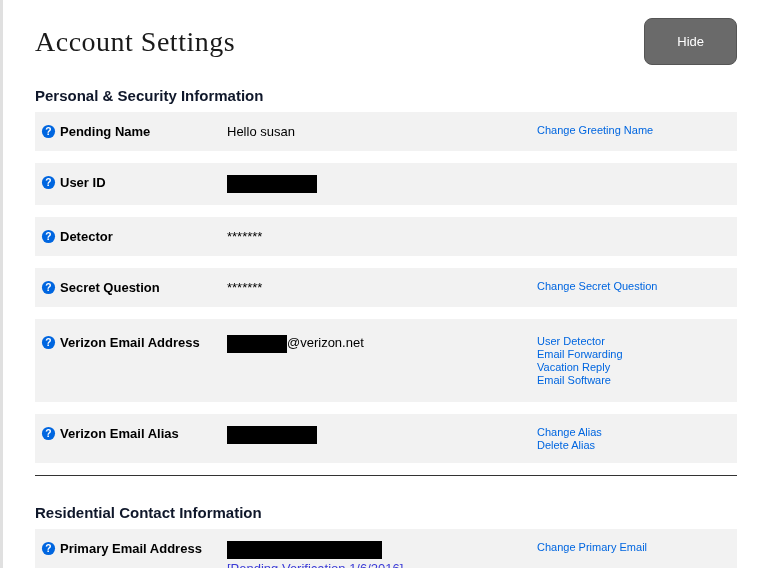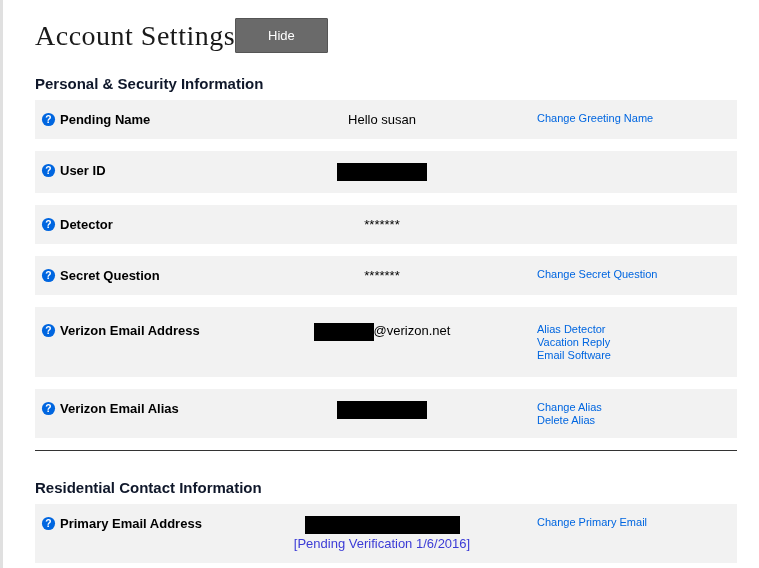--- a/index.html
+++ b/index.html
@@ -7,36 +7,37 @@
     font-family: Arial, Helvetica, sans-serif;
     background: #fff;
     width: 759px;
     height: 568px;
     border-left: 3px solid #e0e0e0;
     overflow: hidden;
   }
   .wrap { padding: 18px 22px 0 32px; }
   .header-row {
     display: flex;
+    justify-content: space-between;
     align-items: center;
     margin-bottom: 22px;
   }
   .page-title {
     font-family: Georgia, "Times New Roman", serif;
     font-size: 28px;
     font-weight: 400;
     letter-spacing: 0.5px;
     color: #1a1a1a;
   }
   .hide-btn {
     background: #6a6a6a;
     color: #fff;
     border: 1px solid #555;
-    border-radius: 1px;
-    padding: 9px 32px;
+    border-radius: 8px;
+    padding: 15px 32px;
     font-size: 13px;
     cursor: pointer;
     font-family: Arial, sans-serif;
   }
   .section-title {
     font-size: 15px;
     font-weight: bold;
     color: #0f172a;
     margin: 0 0 8px 0;
   }
@@ -59,21 +60,20 @@
   }
   .help-icon {
     width: 15px;
     height: 15px;
     flex-shrink: 0;
   }
   .value-col {
     width: 310px;
     font-size: 13px;
     color: #000;
-    text-align: center;
   }
   .action-col {
     flex: 1;
     font-size: 11px;
     display: flex;
     flex-direction: column;
     gap: 1px;
   }
   .action-col a {
     color: #0066e0;
@@ -170,21 +170,22 @@
       <svg class="help-icon" viewBox="0 0 16 16">
           <circle cx="8" cy="8" r="7" fill="#0066e0"></circle>
           <text x="8" y="12" text-anchor="middle" font-size="11" font-weight="bold" fill="#fff" font-family="Arial">?</text>
         </svg>
       <span>Verizon Email Address</span>
     </div>
     <div class="value-col">
       <span class="redact w60"></span><span>@verizon.net</span>
     </div>
     <div class="action-col">
-      <a>Alias Detector</a>
+      <a>User Detector</a>
+      <a>Email Forwarding</a>
       <a>Vacation Reply</a>
       <a>Email Software</a>
     </div>
   </div>
 
   <div class="row">
     <div class="label-col">
       <svg class="help-icon" viewBox="0 0 16 16">
           <circle cx="8" cy="8" r="7" fill="#0066e0"></circle>
           <text x="8" y="12" text-anchor="middle" font-size="11" font-weight="bold" fill="#fff" font-family="Arial">?</text>

